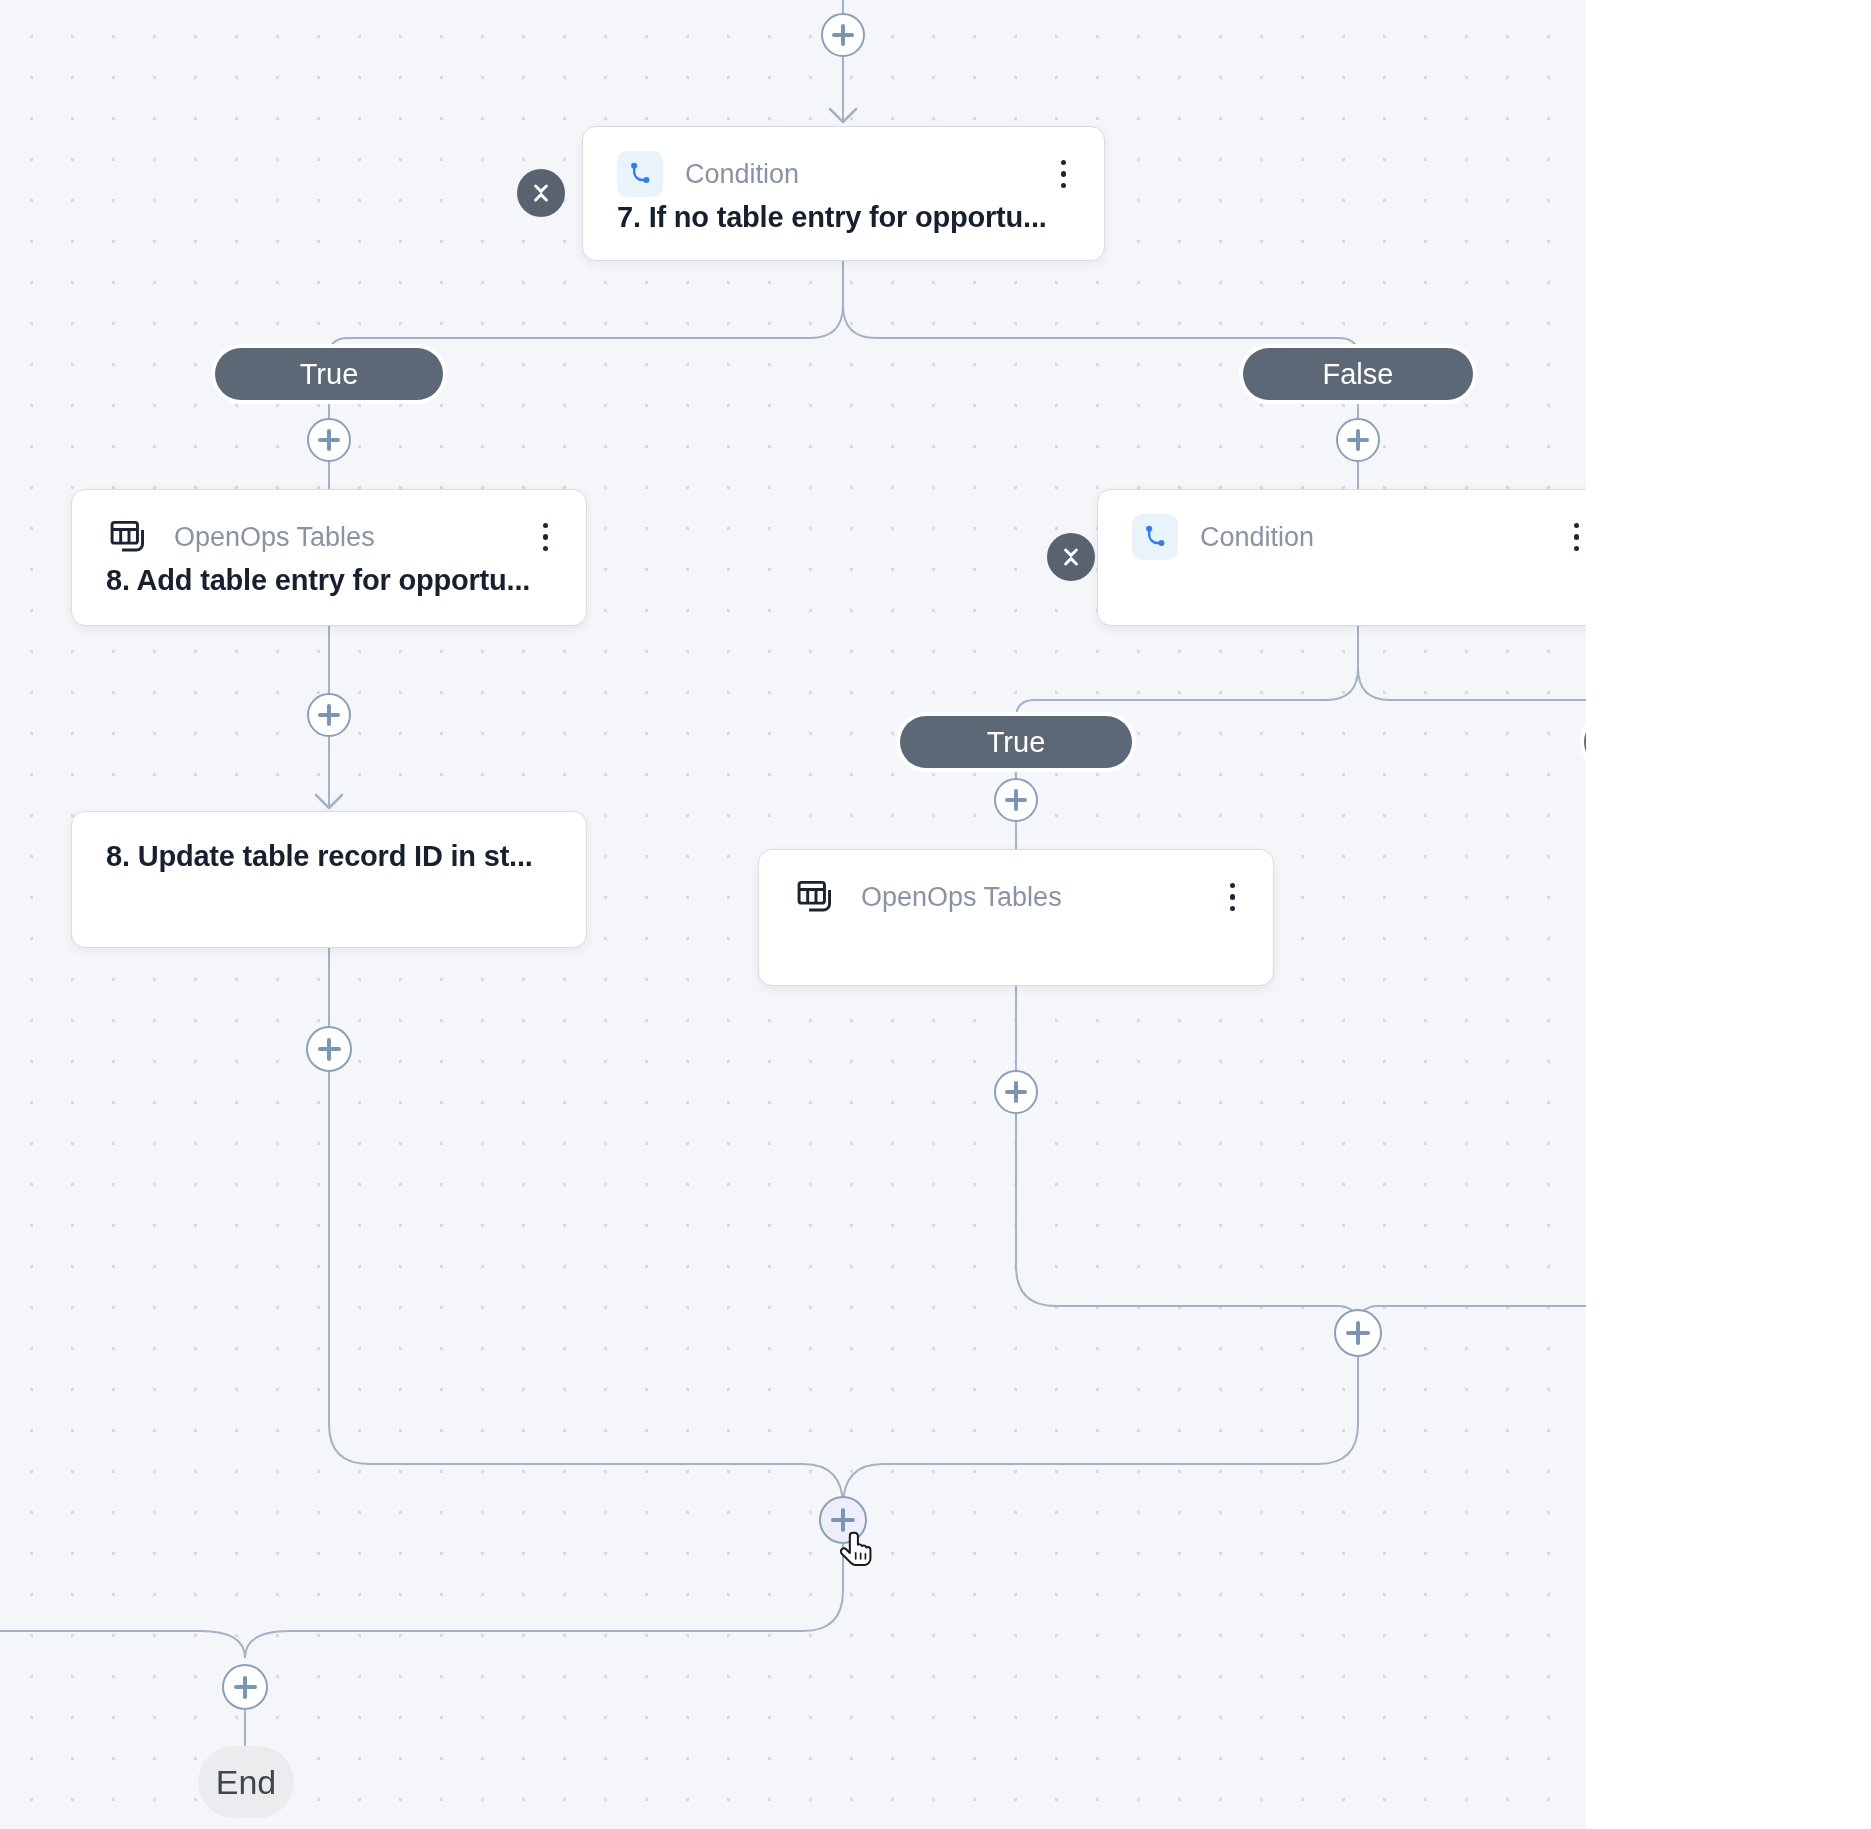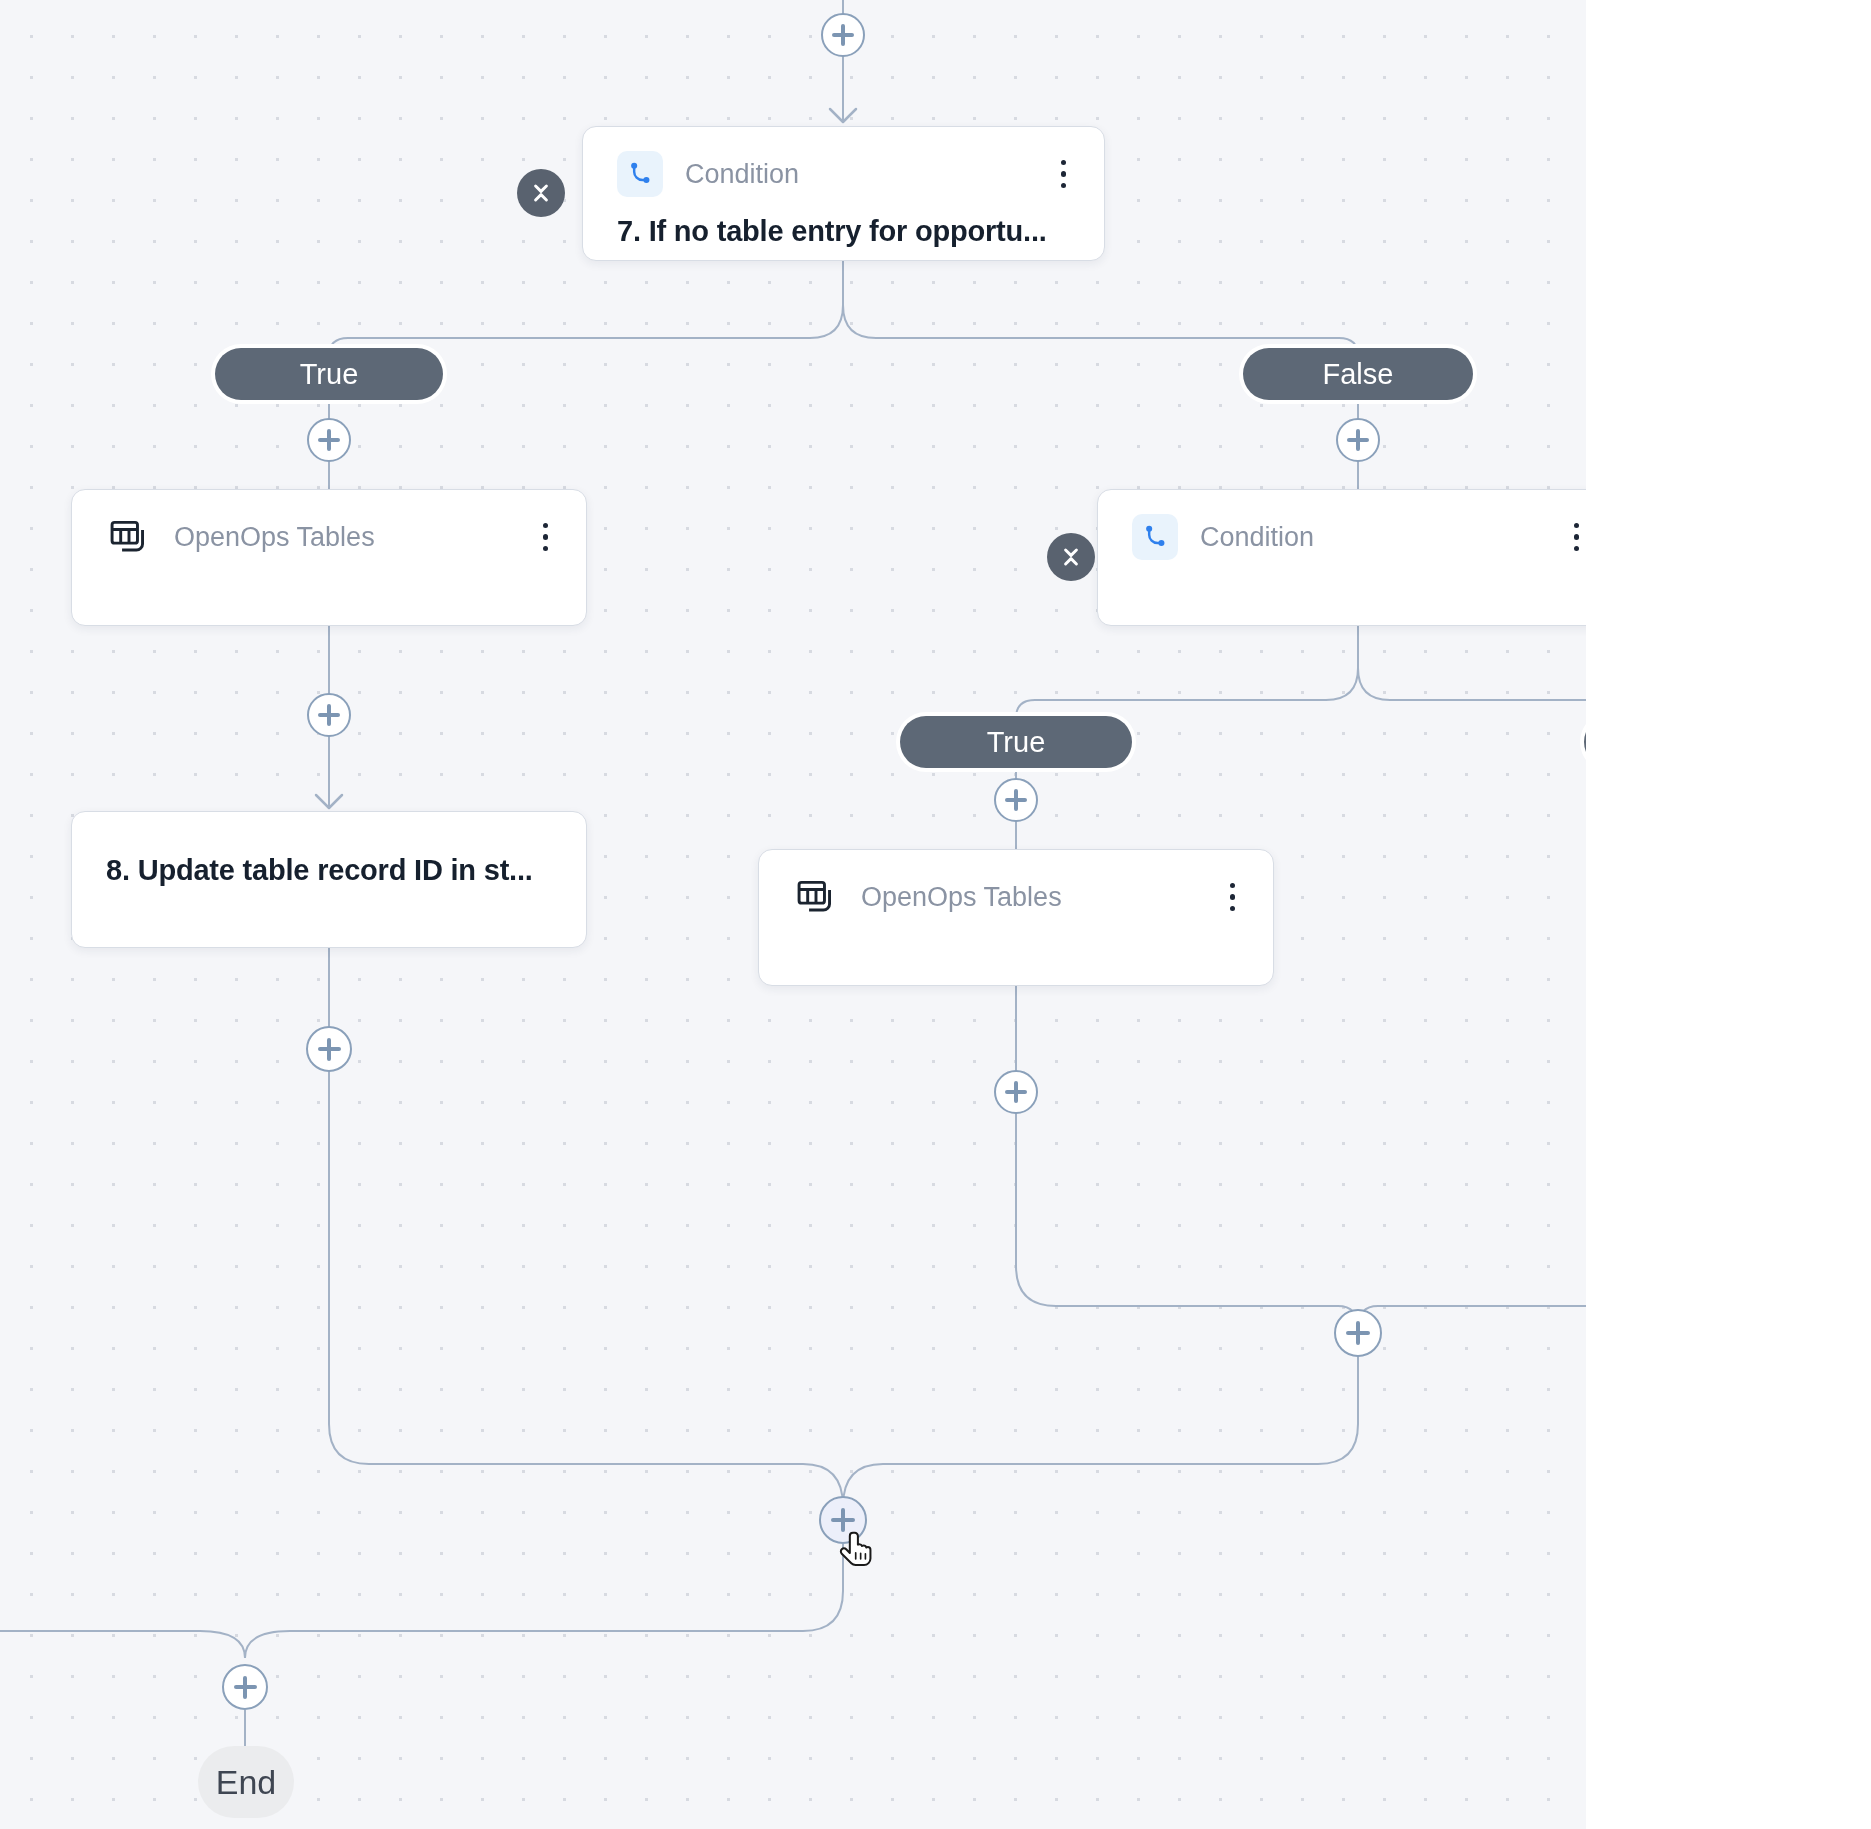--- a/index.html
+++ b/index.html
@@ -20,21 +20,21 @@
     box-sizing:border-box;padding:24px 30px 20px 34px;cursor:pointer;
   }
   .node-head{display:flex;align-items:center;gap:22px;}
   .tile{width:46px;height:46px;border-radius:10px;display:flex;align-items:center;justify-content:center;flex:0 0 auto;}
   .tile-cond{background:#e9f3fc;}
   .tile-storage{background:#e8ecf9;}
   .tile-plain{background:transparent;}
   .ntype{font-size:27px;color:#8a93a3;white-space:nowrap;}
   .kebab{margin-left:auto;display:flex;flex-direction:column;gap:6px;align-items:center;padding:4px 8px;cursor:pointer;}
   .kebab i{width:5.5px;height:5.5px;border-radius:50%;background:#1d2636;display:block;}
-  .ntitle{margin-top:18px;font-size:29px;font-weight:600;color:#16202e;letter-spacing:-.2px;white-space:nowrap;overflow:hidden;}
+  .ntitle{margin-top:4px;font-size:29px;font-weight:600;color:#16202e;letter-spacing:-.2px;white-space:nowrap;overflow:hidden;}
 
   
   .badge{
     position:absolute;z-index:3;height:52px;border-radius:27px;
     background:#5d6876;box-shadow:0 0 0 4px #ffffff;
     display:flex;align-items:center;justify-content:center;
     color:#ffffff;font-size:29px;box-sizing:border-box;
   }
 
   
@@ -174,20 +174,21 @@
           </g>
         </svg>
       </span>
       <span class="ntype">OpenOps Tables</span>
       <span class="kebab">
           <i></i>
           <i></i>
           <i></i>
         </span>
     </div>
+    <div class="ntitle">8. Add table entry for opportu...</div>
   </div>
 
   <div class="node" style="left:71px;top:811px;width:516px;height:137px">
     <div class="ntitle">8. Update table record ID in st...</div>
   </div>
 
   <div class="node" style="left:1097px;top:489px;width:521px;height:137px">
     <div class="node-head">
       <span class="tile tile-cond">
         <svg width="28" height="28" viewBox="0 0 24 24">

